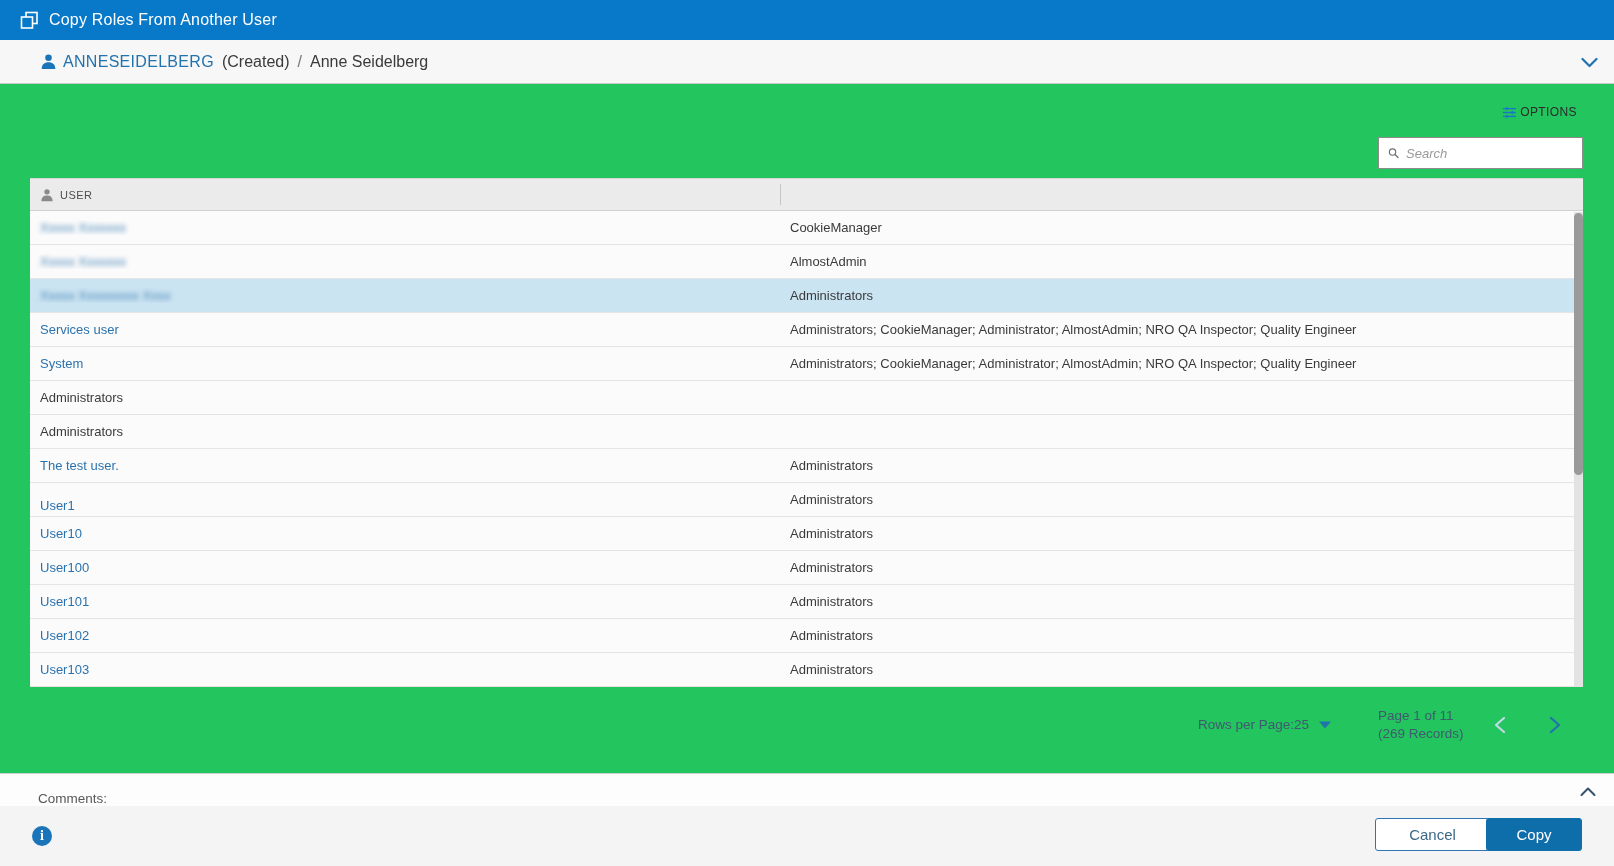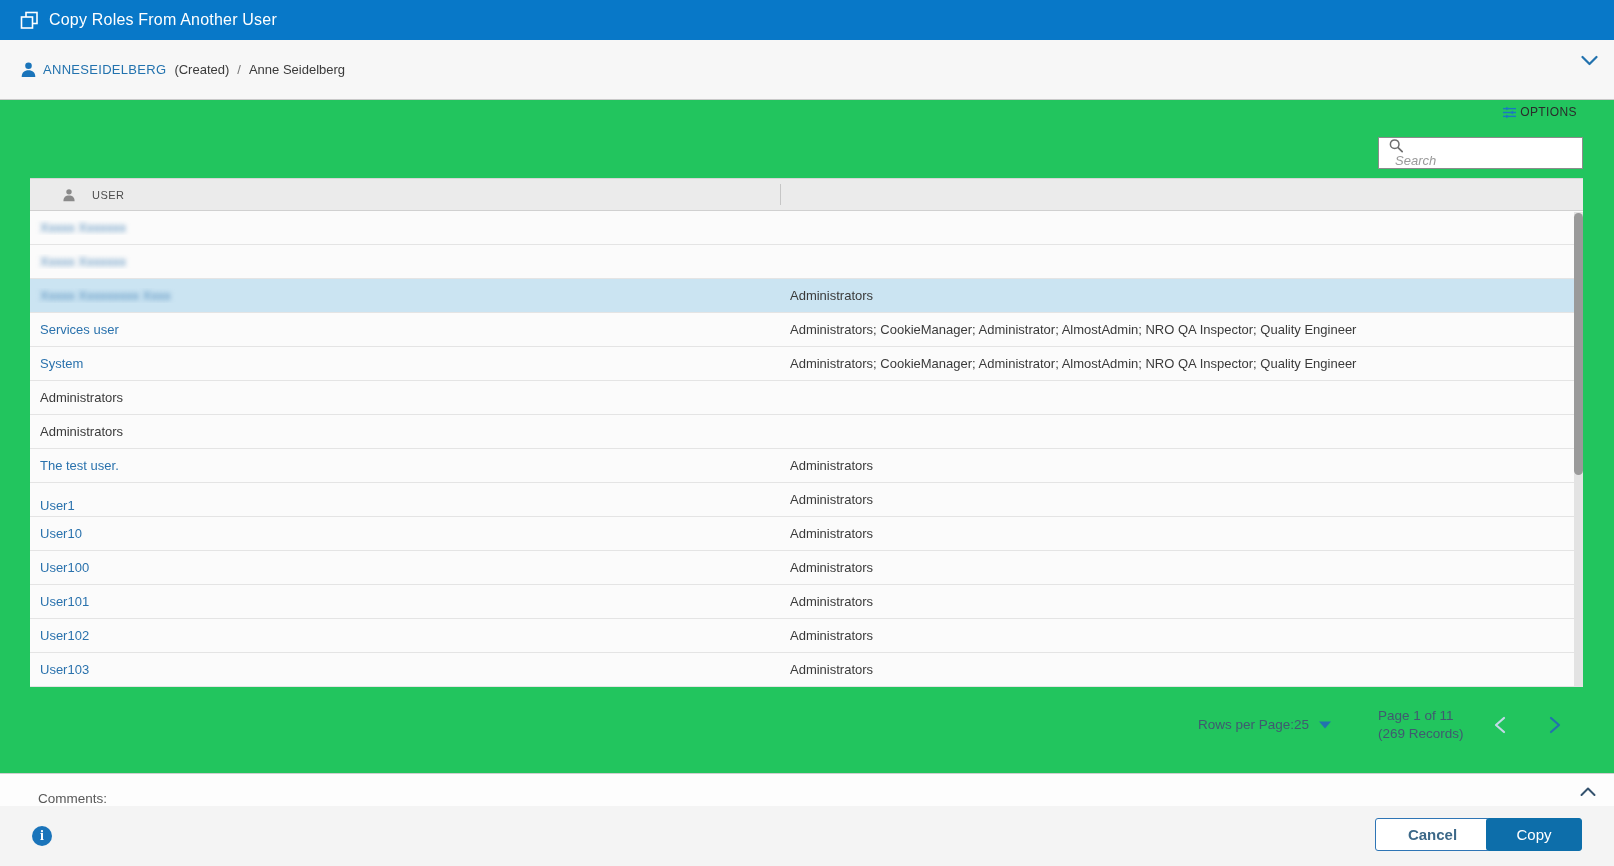--- a/index.html
+++ b/index.html
@@ -4,38 +4,38 @@
 <style>
   * { margin:0; padding:0; box-sizing:border-box; }
   html,body { width:1614px; height:866px; background:#fff; font-family:"Liberation Sans", sans-serif; overflow:hidden; }
   .app { position:relative; width:1614px; height:866px; background:#22c55e; }
 
   
   .titlebar { position:absolute; top:0; left:0; width:100%; height:40px; background:#0878c8; display:flex; align-items:center; padding-left:20px; }
   .titlebar .title { color:#fff; font-size:16px; margin-left:10px; letter-spacing:.2px; }
 
   
-  .user-header { position:absolute; top:40px; left:0; width:100%; height:60px; background:#f7f7f7; border-bottom:1px solid #c9c9c9; display:flex; align-items:center; padding-left:20px; font-size:13px; }
+  .user-header { position:absolute; top:40px; left:0; width:100%; height:44px; background:#f7f7f7; border-bottom:1px solid #c9c9c9; display:flex; align-items:center; padding-left:40px; font-size:16px; }
   .user-header .username { color:#2272ae; margin-left:6px; letter-spacing:.3px; text-decoration:none; cursor:pointer; }
   .user-header .created { color:#3a3a3a; margin-left:8px; }
   .user-header .sep { color:#777; margin:0 8px; }
   .user-header .fullname { color:#3a3a3a; }
   .user-header .chev { position:absolute; right:16px; top:14px; cursor:pointer; }
 
   
   .options-btn { position:absolute; top:100px; left:1503px; width:74px; height:24px; background:transparent; border:none; display:flex; align-items:center; gap:4px; cursor:pointer; }
   .options-btn span { font-size:12px; color:#2b2b2b; letter-spacing:.4px; }
-  .search-box { position:absolute; top:137px; left:1378px; width:205px; height:32px; border:1px solid #8c8c8c; background:#fff; display:flex; align-items:flex-start; padding-left:9px;flex-direction:column; }
+  .search-box { position:absolute; top:137px; left:1378px; width:205px; height:32px; border:1px solid #8c8c8c; background:#fff; display:flex; align-items:center; padding-left:9px; }
   .search-box input { border:none; outline:none; flex:1; height:100%; font-size:13px; font-family:"Liberation Sans", sans-serif; color:#333; margin-left:7px; background:transparent; }
   .search-box input::placeholder { color:#9a9a9a; font-style:italic; }
 
   
   .table { position:absolute; top:178px; left:30px; width:1553px; }
   .thead { display:flex; height:33px; background:#ebebeb; border-top:1px solid #d6d6d6; border-bottom:1px solid #d0d0d0; align-items:center; position:relative; }
-  .th { font-size:11px; color:#4d4d4d; letter-spacing:.5px; display:flex; align-items:center; gap:16px;margin-left:22px; }
+  .th { font-size:11px; color:#4d4d4d; letter-spacing:.5px; display:flex; align-items:center; gap:6px; }
   .col-user { width:750px; padding-left:10px; }
   .col-roles { flex:1; padding-left:10px; }
   .thead .divider { position:absolute; left:750px; top:5px; bottom:5px; width:1px; background:#c6c6c6; }
   .tbody { position:relative; }
   .tr { display:flex; height:34px; align-items:center; background:#fbfbfb; border-bottom:1px solid #e4e4e4; cursor:pointer; }
   .tr.selected { background:#cbe4f2; }
   .td { font-size:13px; overflow:hidden; white-space:nowrap; }
   .user-link { color:#2a72ad; cursor:pointer; }
   .user-link.redacted { filter:blur(2.5px); color:#4a86b8; }
   .td.col-roles { color:#3a3a3a; }
@@ -55,21 +55,21 @@
 
   
   .comments-bar { position:absolute; top:773px; left:0; width:100%; height:50px; background:#fdfdfd; border-top:1px solid #cfcfcf; border-bottom:1px solid #cfcfcf; display:flex; align-items:center; padding-left:38px; cursor:pointer; }
   .comments-bar span.lbl { font-size:13.5px; color:#585858; }
   .comments-bar .chev { position:absolute; right:18px; top:9px; }
 
   
   .footer { position:absolute; top:806px; left:0; width:100%; height:60px; background:#f4f4f4; }
   .info-icon { position:absolute; left:32px; top:20px; width:20px; height:20px; border-radius:50%; background:#1a74ba; color:#fff; font-size:14px; font-weight:bold; font-family:"Liberation Serif", serif; display:flex; align-items:center; justify-content:center; cursor:pointer; }
   .btn { position:absolute; top:12px; height:33px; font-size:15px; font-family:"Liberation Sans", sans-serif; border-radius:3px; cursor:pointer; }
-  .btn-cancel { left:1375px; width:115px; background:#fff; border:1px solid #2e75b5; color:#3c6888;font-weight:bold; }
+  .btn-cancel { left:1375px; width:115px; background:#fff; border:1px solid #2e75b5; color:#3c6888; }
   .btn-copy { left:1486px; width:96px; background:#0d6eaa; border:1px solid #0d6eaa; color:#fff; }
 </style>
 </head>
 <body>
 
 <div class="app">
 
   <header class="titlebar">
     <svg width="19" height="19" viewBox="0 0 19 19">
       <rect x="6" y="1.5" width="11" height="11" fill="none" stroke="#ffffff" stroke-width="1.6"></rect>
@@ -121,23 +121,25 @@
           <circle cx="8" cy="4.4" r="3.1" fill="#8a8a8a"></circle>
           <path d="M1.6,15 C1.6,10.6 4.2,8.6 8,8.6 C11.8,8.6 14.4,10.6 14.4,15 Z" fill="#8a8a8a"></path>
         </svg>
         <span>USER</span>
       </div>
       <div class="divider"></div>
     </div>
     <div class="tbody" id="tbody">
         <div class="tr">
           <div class="td col-user" style="padding-left: 10px;"><span class="user-link redacted">Xxxxx Xxxxxxx</span></div>
+          <div class="td col-roles">CookieManager</div>
         </div>
         <div class="tr">
           <div class="td col-user" style="padding-left: 10px;"><span class="user-link redacted">Xxxxx Xxxxxxx</span></div>
+          <div class="td col-roles">AlmostAdmin</div>
         </div>
         <div class="tr selected">
           <div class="td col-user" style="padding-left: 10px;"><span class="user-link redacted">Xxxxx Xxxxxxxxx Xxxx</span></div>
           <div class="td col-roles">Administrators</div>
         </div>
         <div class="tr">
           <div class="td col-user" style="padding-left: 10px;"><span class="user-link">Services user</span></div>
           <div class="td col-roles">Administrators; CookieManager; Administrator; AlmostAdmin; NRO QA Inspector; Quality Engineer</div>
         </div>
         <div class="tr">

